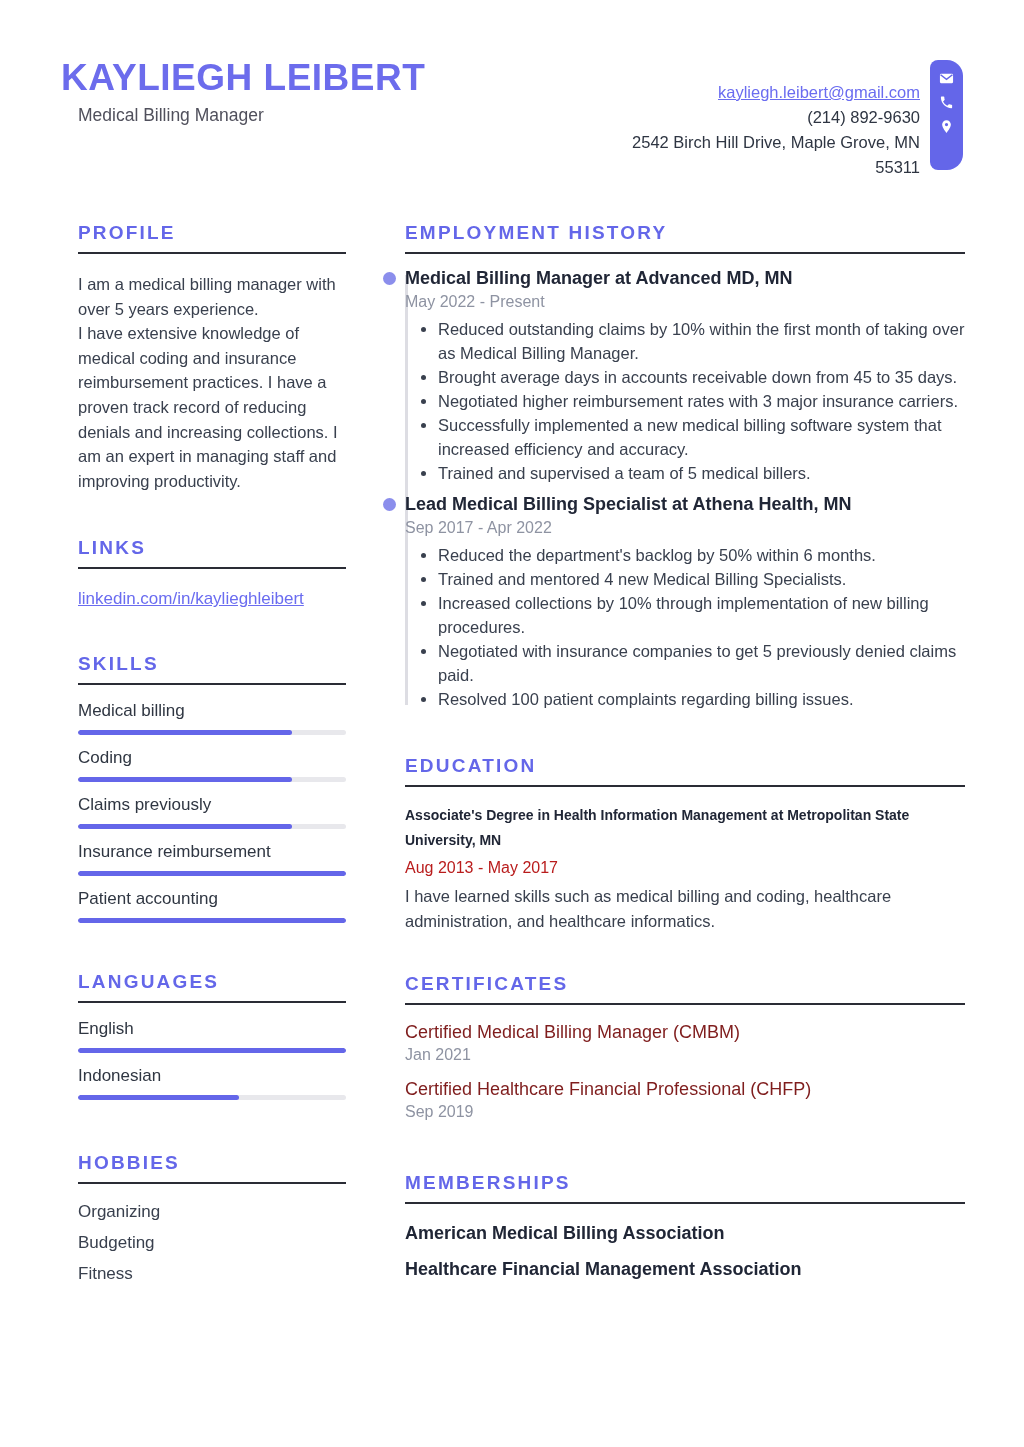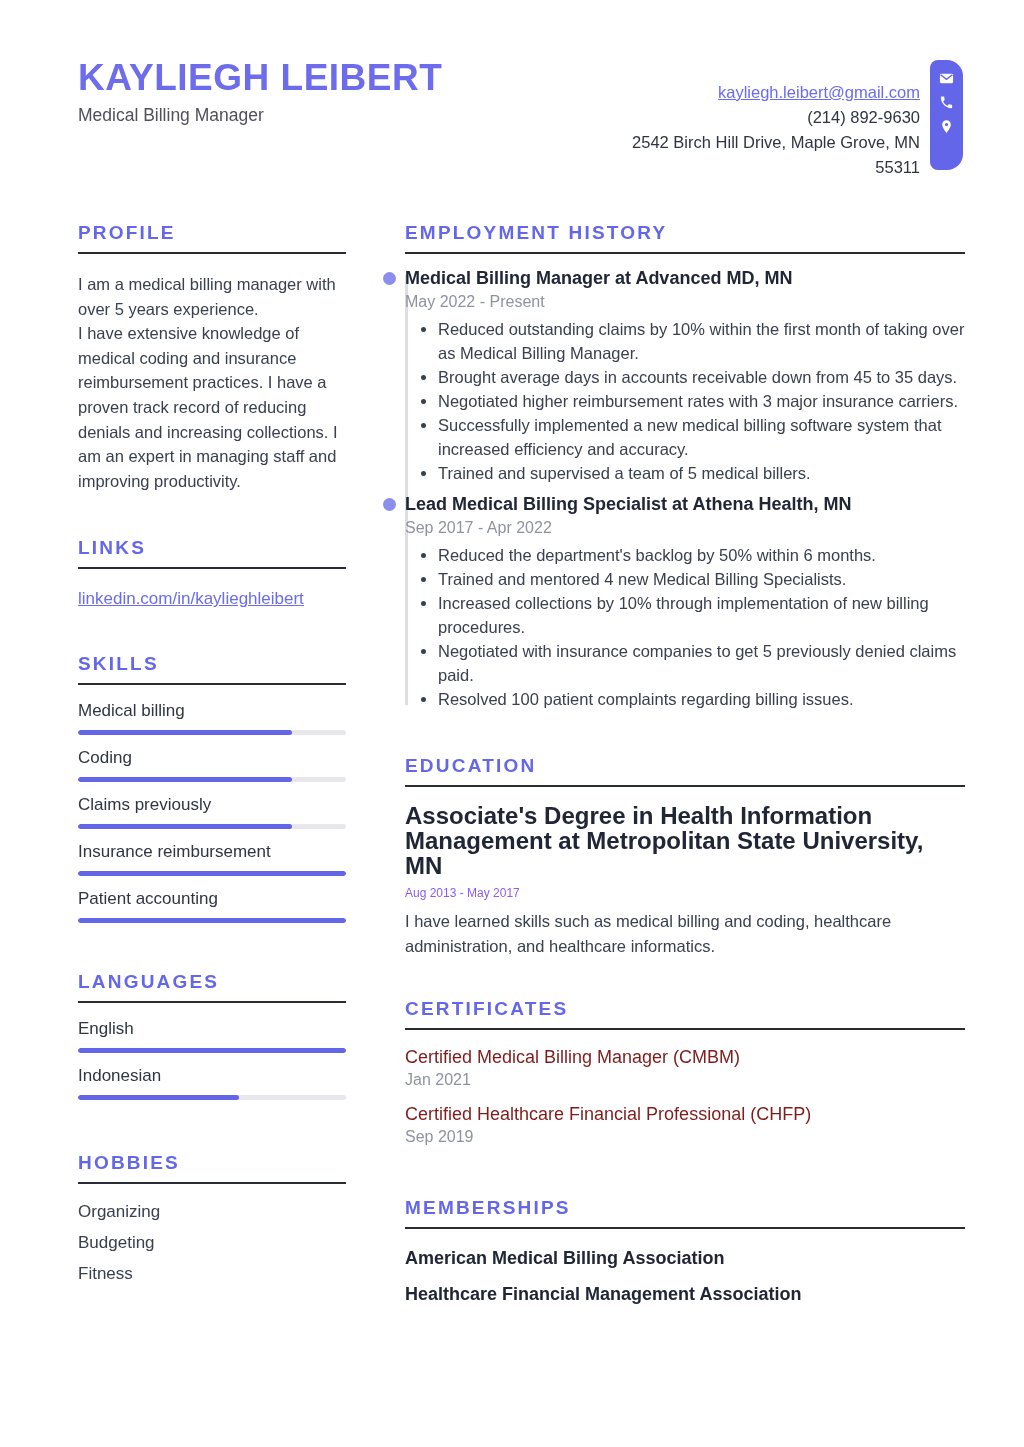--- a/index.html
+++ b/index.html
@@ -1,21 +1,21 @@
 <!DOCTYPE html>
 <html><head>
 <meta charset="utf-8">
 <style>
   * { margin:0; padding:0; box-sizing:border-box; }
   html,body { background:#ffffff; }
   body { font-family:"Liberation Sans", sans-serif; }
   .page { position:relative; width:1024px; height:1447px; background:#ffffff; overflow:hidden; }
 
   
-  .name { position:absolute; left:78px; top:56px; font-size:37px; font-weight:700;
+  .name { position:absolute; left:61px; top:56px; font-size:37px; font-weight:700;
           letter-spacing:.5px; color:#6c6cec; line-height:44px; }
   .subtitle { position:absolute; left:78px; top:105px; font-size:17.5px; color:#50505c; }
   .contact { position:absolute; right:104px; top:80px; text-align:right;
              font-size:16.5px; line-height:25px; color:#2e3542; }
   .contact a { color:#6a6cf0; text-decoration:underline; }
   .icon-bar { position:absolute; left:930px; top:60px; width:33px; height:110px;
               background:#6466e9; border-radius:8px 16px 16px 8px;
               display:flex; flex-direction:column; align-items:center;
               padding-top:11px; gap:9px; }
   .icon-bar svg { width:15px; height:15px; flex:0 0 auto; }
@@ -49,22 +49,22 @@
                       width:2.5px; background:#dddde3; }
   .job { position:relative; margin-bottom:8px; }
   .job-dot { position:absolute; left:-22.5px; top:5px; width:13px; height:13px;
              border-radius:50%; background:#8b8eec; }
   .job h3 { font-size:18px; font-weight:700; color:#202636; line-height:22px; }
   .job .date { margin-top:3px; font-size:16px; color:#8e93a2; line-height:19px; }
   .job ul { margin:6px 0 8px; padding-left:33px; }
   .job li { font-size:16.5px; color:#39404e; line-height:24px; }
 
   .sec-education { margin-bottom:40px; }
-  .entry h3 { margin-top:16px; font-size:24px; font-weight:700; color:#202636; line-height:25px; }
-  .entry .date { margin-top:5px; font-size:12px; color:#8b5cf6; line-height:20px; }
+  .entry h3 { margin-top:16px; font-size:14px; font-weight:700; color:#202636; line-height:25px; }
+  .entry .date { margin-top:5px; font-size:16px; color:#b91c1c; line-height:20px; }
   .entry .desc { margin-top:6px; font-size:16.5px; color:#39404e; line-height:24.5px; }
 
   .sec-certificates { margin-bottom:50px; }
   .cert h3 { margin-top:16px; font-size:18px; font-weight:400; color:#7f1d1d; line-height:22px; }
   .cert + .cert h3 { margin-top:13px; }
   .cert .date { margin-top:2px; font-size:16px; color:#8e93a2; line-height:20px; }
 
   .membership-list { margin-top:18px; }
   .membership { font-size:18px; font-weight:700; color:#202636; line-height:22px; }
   .membership + .membership { margin-top:14px; }

